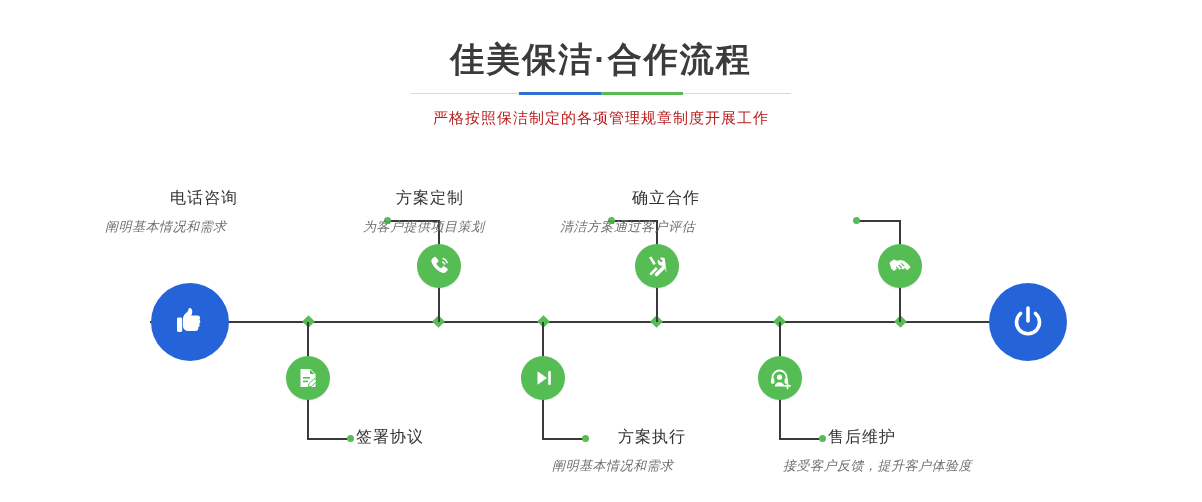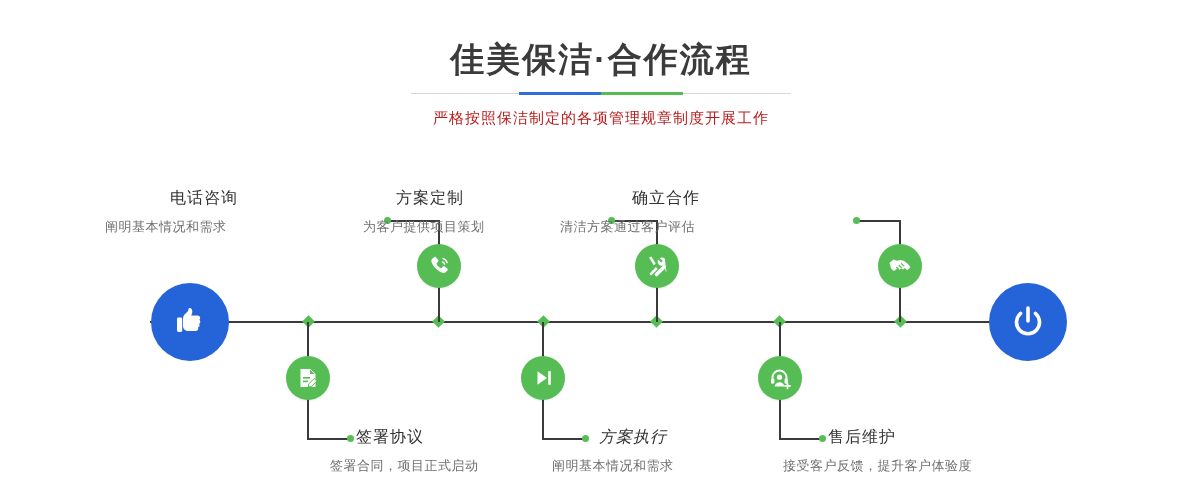--- a/index.html
+++ b/index.html
@@ -150,20 +150,21 @@
     color: #333333;
     white-space: nowrap;
     letter-spacing: 1px;
   }
   .label-desc {
     position: absolute;
     font-size: 13px;
     color: #6f6f6f;
     white-space: nowrap;
     letter-spacing: 0.5px;
+    font-style: italic;
   }
 
   svg { display: block; }
 </style>
 </head>
 <body>
 
 <div id="header">
   <div id="title">佳美保洁·合作流程</div>
   <div id="rule-wrap">
@@ -226,21 +227,20 @@
       <svg width="24" height="24" viewBox="0 0 24 24">
         <path fill="#ffffff" d="M4.5 3h10l5 5v13h-15V3z"></path>
         <path fill="#56bd55" d="M14 3.5V8h4.5z"></path>
         <rect x="7" y="11" width="7" height="1.6" fill="#56bd55"></rect>
         <rect x="7" y="14.6" width="5" height="1.6" fill="#56bd55"></rect>
         <path fill="#ffffff" d="M18.2 12.5l2.6 2.6-5.3 5.3-3.2.6.6-3.2z" stroke="#56bd55" stroke-width="1"></path>
       </svg>
     </span>
   </div>
   <div class="label-title" style="left:356px; top:277px;">签署协议</div>
-  <div class="label-desc" style="left:330px; top:307px;">签署合同，项目正式启动</div>
 
   <div class="vline" style="left:656px; top:70px; height:102px;"></div>
   <div class="hline" style="left:612px; top:70px; width:46px;"></div>
   <div class="dot" style="left:608px; top:67px;"></div>
   <div class="node" style="left:635px; top:94px;">
     <span>
       <svg width="26" height="26" viewBox="0 0 26 26">
         <path fill="#ffffff" d="M5 4.4l2.4-1 4.3 7-1.9 1.9-4.8-7.9z"></path>
         <path fill="#ffffff" d="M20.8 5.6c-1.4-1.4-3.5-1.6-5-.6l3 3-1.6 1.6-3-3c-1 1.5-.8 3.6.6 5 1.2 1.2 2.9 1.5 4.3.9l-7.6 7.6a1.8 1.8 0 1 0 2.5 2.5l7.6-7.6c-.6 1.4-.3 3.1.9 4.3"></path>
         <path fill="#ffffff" d="M5.8 20.2l6.1-6.1 1.9 1.9-6.1 6.1a1.4 1.4 0 0 1-1.9-1.9z"></path>
@@ -254,21 +254,21 @@
   <div class="hline" style="left:542px; top:288px; width:44px;"></div>
   <div class="dot" style="left:582px; top:285px;"></div>
   <div class="node" style="left:521px; top:206px;">
     <span>
       <svg width="24" height="24" viewBox="0 0 24 24">
         <path fill="#ffffff" d="M6.5 5.2l9.5 6.8-9.5 6.8z"></path>
         <rect x="17.2" y="5.2" width="2.6" height="13.6" fill="#ffffff"></rect>
       </svg>
     </span>
   </div>
-  <div class="label-title" style="left:599px; top:277px;font-style:italic;">方案执行</div>
+  <div class="label-title" style="left:618px; top:277px;">方案执行</div>
   <div class="label-desc" style="left:552px; top:307px;">阐明基本情况和需求</div>
 
   <div class="vline" style="left:899px; top:70px; height:102px;"></div>
   <div class="hline" style="left:857px; top:70px; width:44px;"></div>
   <div class="dot" style="left:853px; top:67px;"></div>
   <div class="node" style="left:878px; top:94px;">
     <span>
       <svg width="26" height="26" viewBox="0 0 26 26">
         <path fill="#ffffff" d="M2.5 9.8l4-3.2 3.6 1.1 3.3-.7 3.4.8 4.2 3.1 2.5 3.4-3.3 3-2.4-2.2-1.6 1.5-2-1.1-2 1.4-2.3-1.2-3 2.3-2.8-2.6z"></path>
         <path d="M9.5 14.3l2.3 2.2M12 12.3l2.5 2.4M14.4 10.6l2.5 2.3" stroke="#56bd55" stroke-width="1.2" stroke-linecap="round" fill="none"></path>

